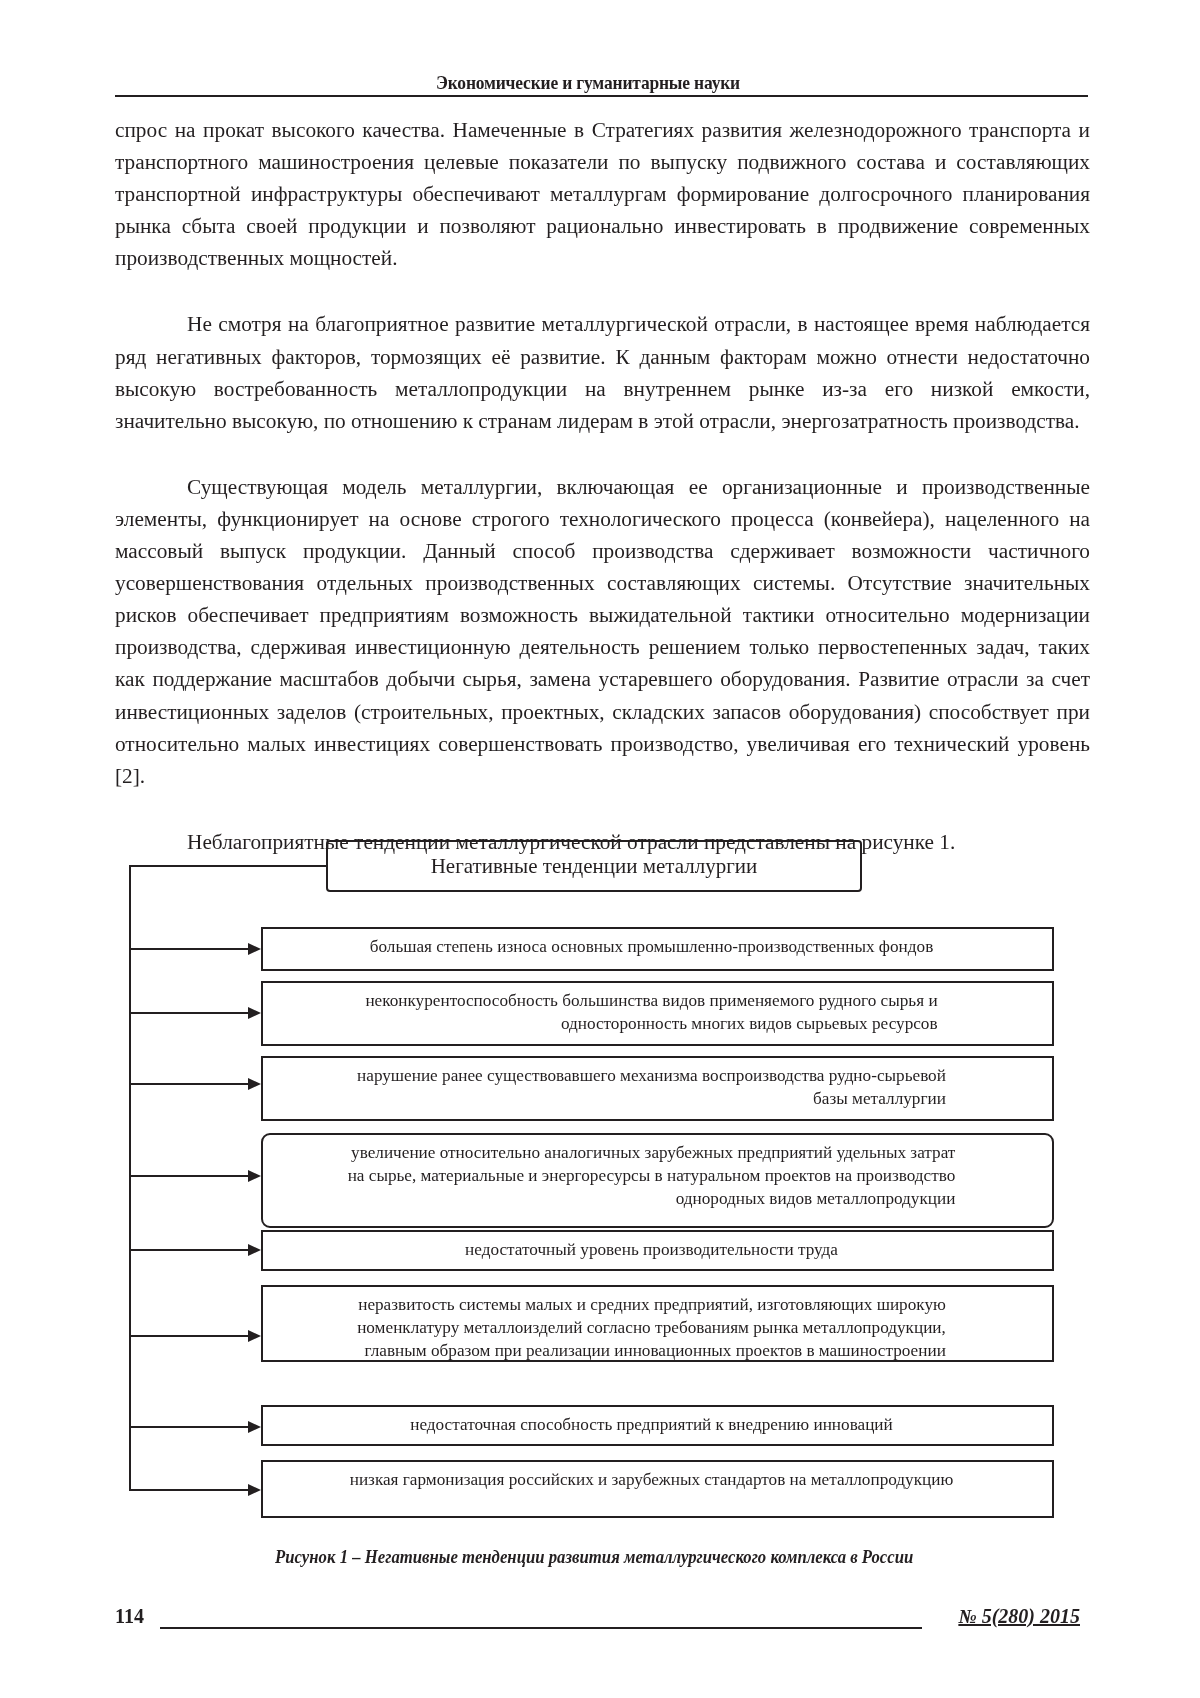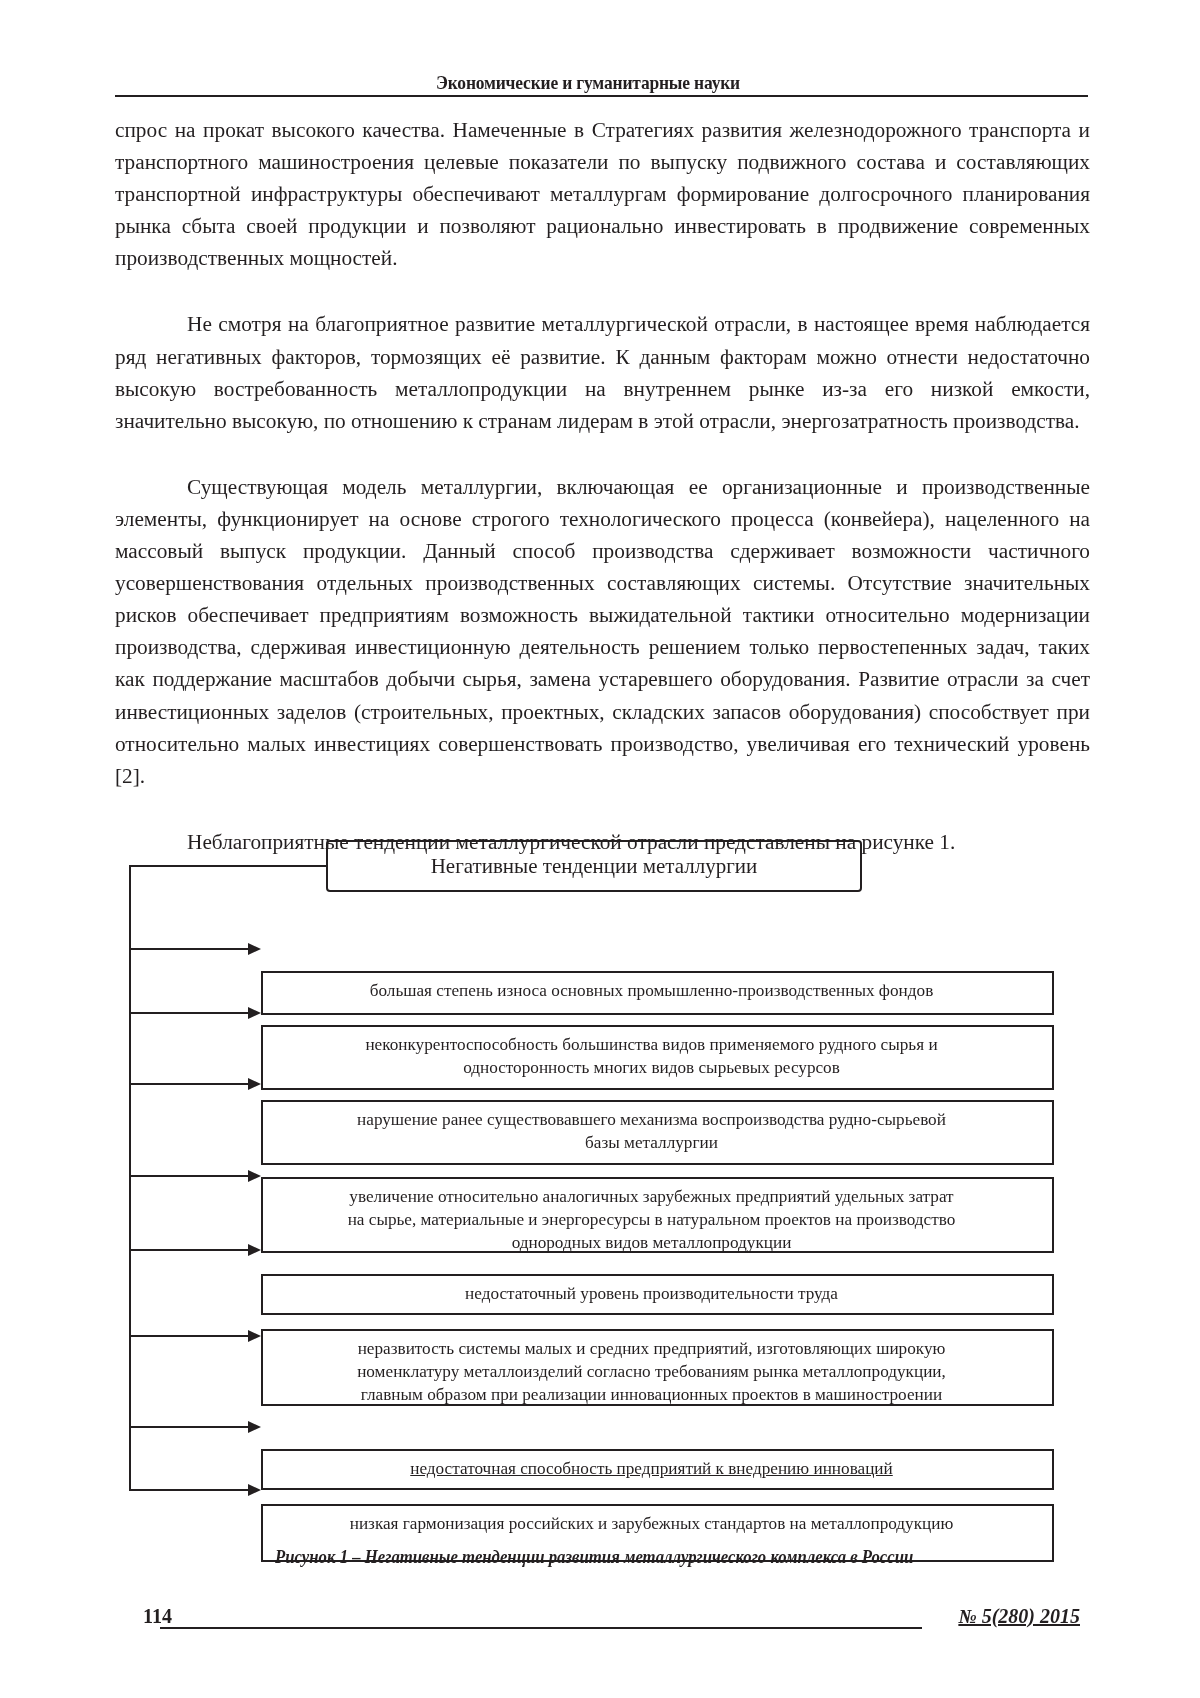--- a/index.html
+++ b/index.html
@@ -20,29 +20,29 @@
   .diagram { position: absolute; left: 0; top: 0; width: 1200px; height: 1698px; pointer-events: none; }
   .diagram svg { position: absolute; left: 0; top: 0; }
 
   .title-box { position: absolute; left: 326px; top: 840px; width: 536px; height: 52px;
                border: 2px solid #231f20; border-radius: 4px; box-sizing: border-box;
                display: flex; align-items: center; justify-content: center;
                font-size: 21px; }
 
   .tbox { position: absolute; left: 261px; width: 793px; box-sizing: border-box;
           border: 2px solid #231f20; display: flex; justify-content: center;
-          font-size: 17.2px; line-height: 23px; text-align: center; padding: 6px 32px 0 20px; margin-top: 44px; }
+          font-size: 17.2px; line-height: 23px; text-align: right; padding: 6px 32px 0 20px; }
   .tbox span { display: block; }
 
   .caption { position: absolute; left: 0; width: 1188px; top: 1547px; text-align: center;
              font-style: italic; font-weight: bold; font-size: 18px; }
   .caption span { display: inline-block; transform: scaleX(0.93); }
 
   .footer { position: absolute; left: 115px; top: 1605px; width: 975px; height: 30px; }
-  .page-num { position: absolute; left: 0; top: 0; font-weight: bold; font-size: 20px; margin-left: 28px; }
+  .page-num { position: absolute; left: 0; top: 0; font-weight: bold; font-size: 20px; }
   .footer-line { position: absolute; left: 45px; right: 168px; top: 22px; border-top: 2px solid #231f20; }
   .issue { position: absolute; right: 10px; top: 0; font-weight: bold; font-style: italic; font-size: 20px; text-decoration: underline; }
 </style>
 </head>
 <body>
 
 <div class="header">
   <span class="header-title">Экономические и гуманитарные науки</span>
 </div>
 
@@ -94,40 +94,40 @@
           <span>неконкурентоспособность большинства видов применяемого рудного сырья и</span>
           <span>односторонность многих видов сырьевых ресурсов</span>
         </div>
       </div>
       <div class="tbox" style="top: 1056px; height: 65px;">
         <div>
           <span>нарушение ранее существовавшего механизма воспроизводства рудно-сырьевой</span>
           <span>базы металлургии</span>
         </div>
       </div>
-      <div class="tbox" style="top: 1133px; height: 76px;">
+      <div class="tbox" style="top: 1133px; height: 95px; border-radius: 9px;">
         <div>
           <span>увеличение относительно аналогичных зарубежных предприятий удельных затрат</span>
           <span>на сырье, материальные и энергоресурсы в натуральном проектов на производство</span>
           <span>однородных видов металлопродукции</span>
         </div>
       </div>
       <div class="tbox" style="top: 1230px; height: 41px;">
         <div>
           <span>недостаточный уровень производительности труда</span>
         </div>
       </div>
       <div class="tbox" style="top: 1285px; height: 77px;">
         <div>
           <span>неразвитость системы малых и средних предприятий, изготовляющих широкую</span>
           <span>номенклатуру металлоизделий согласно требованиям рынка металлопродукции,</span>
           <span>главным образом при реализации инновационных проектов в машиностроении</span>
         </div>
       </div>
-      <div class="tbox" style="top: 1405px; height: 41px; text-decoration: underline;">
+      <div class="tbox" style="top: 1405px; height: 41px;">
         <div>
           <span>недостаточная способность предприятий к внедрению инноваций</span>
         </div>
       </div>
       <div class="tbox" style="top: 1460px; height: 58px;">
         <div>
           <span>низкая гармонизация российских и зарубежных стандартов на металлопродукцию</span>
         </div>
       </div>
     </div>

